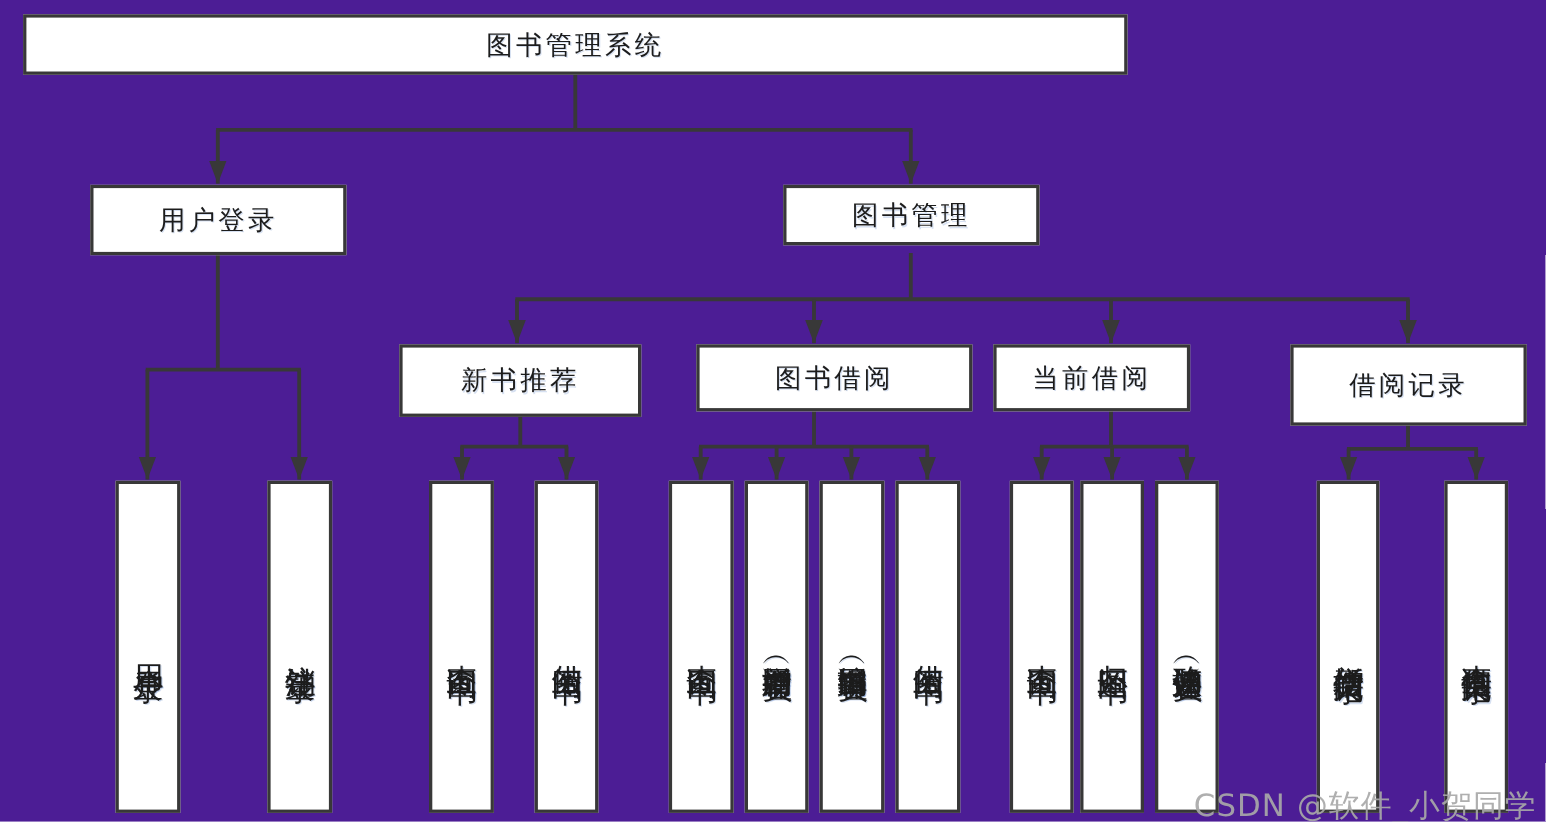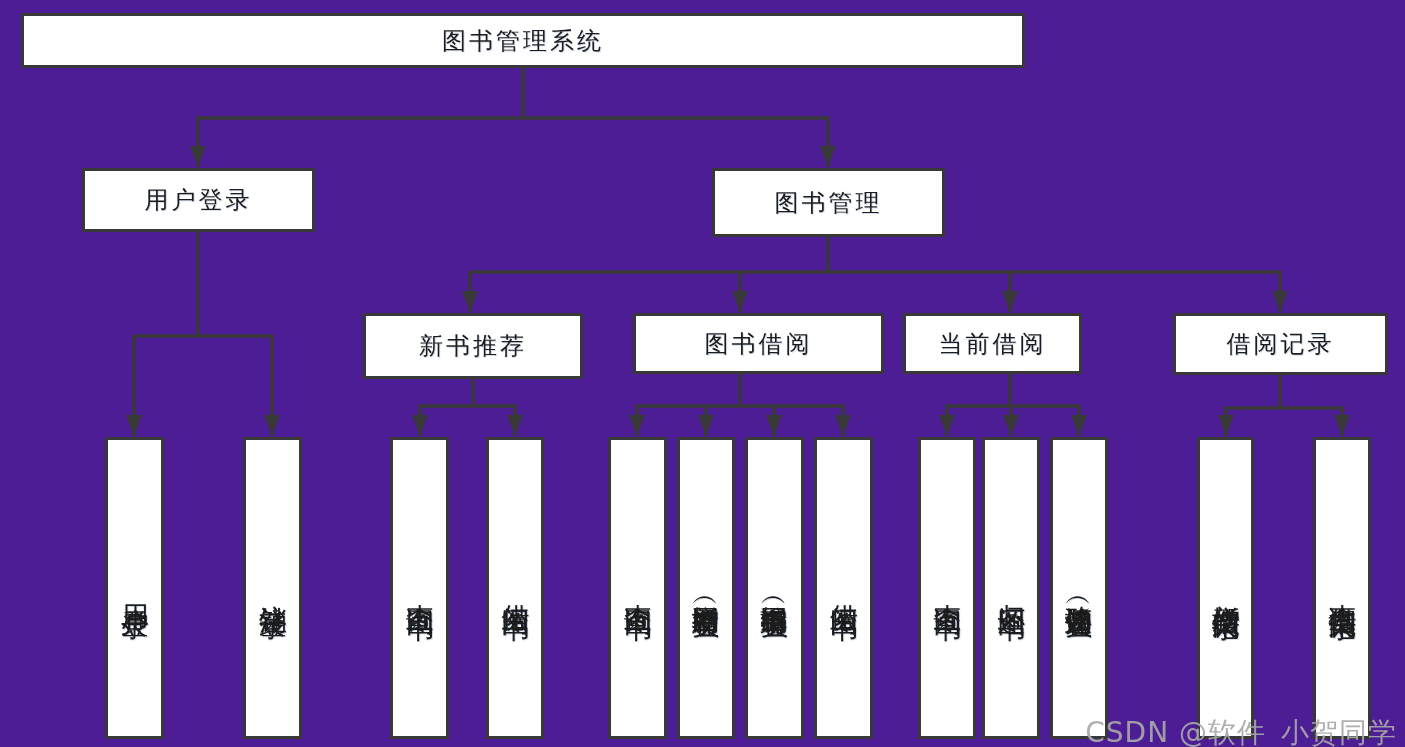--- a/index.html
+++ b/index.html
@@ -103,26 +103,26 @@
 
       <path d="M1280 372 L1280 408 M1224.5 408 L1343.5 408"></path>
       <line x1="1226" y1="408" x2="1226" y2="436" marker-end="url(#ah)"></line>
       <line x1="1342" y1="408" x2="1342" y2="436" marker-end="url(#ah)"></line>
     </g>
   </svg>
 
   <div class="node hbox" style="left:21px; top:13px; width:1004px; height:55px;">图书管理系统</div>
 
   <div class="node hbox" style="left:82px; top:168px; width:233px; height:64px;">用户登录</div>
-  <div class="node hbox" style="left:712px; top:168px; width:233px; height:69px;">图书管理</div>
+  <div class="node hbox" style="left:712px; top:168px; width:233px; height:55px;">图书管理</div>
 
   <div class="node hbox" style="left:363px; top:313px; width:220px; height:66px;">新书推荐</div>
   <div class="node hbox" style="left:633px; top:313px; width:251px; height:61px;font-family:Liberation Mono, monospace;">图书借阅</div>
   <div class="node hbox" style="left:903px; top:313px; width:179px; height:61px;">当前借阅</div>
-  <div class="node hbox" style="left:1173px; top:313px; width:215px; height:62px;">借阅记录</div>
+  <div class="node hbox" style="left:1173px; top:313px; width:215px; height:74px;">借阅记录</div>
 
   <div class="node vbox" style="left:105px; top:437px; width:59px; height:302px;">用户登录</div>
   <div class="node vbox" style="left:243px; top:437px; width:59px; height:302px;">注销登录</div>
 
   <div class="node vbox" style="left:390px; top:437px; width:59px; height:302px;">查询图书</div>
   <div class="node vbox" style="left:486px; top:437px; width:58px; height:302px;">借阅图书</div>
 
   <div class="node vbox" style="left:608px; top:437px; width:59px; height:302px;">查询图书</div>
   <div class="node vbox long" style="left:677px; top:437px; width:58px; height:302px;">新增图书（管理员）</div>
   <div class="node vbox long" style="left:745px; top:437px; width:59px; height:302px;">编辑图书（管理员）</div>

